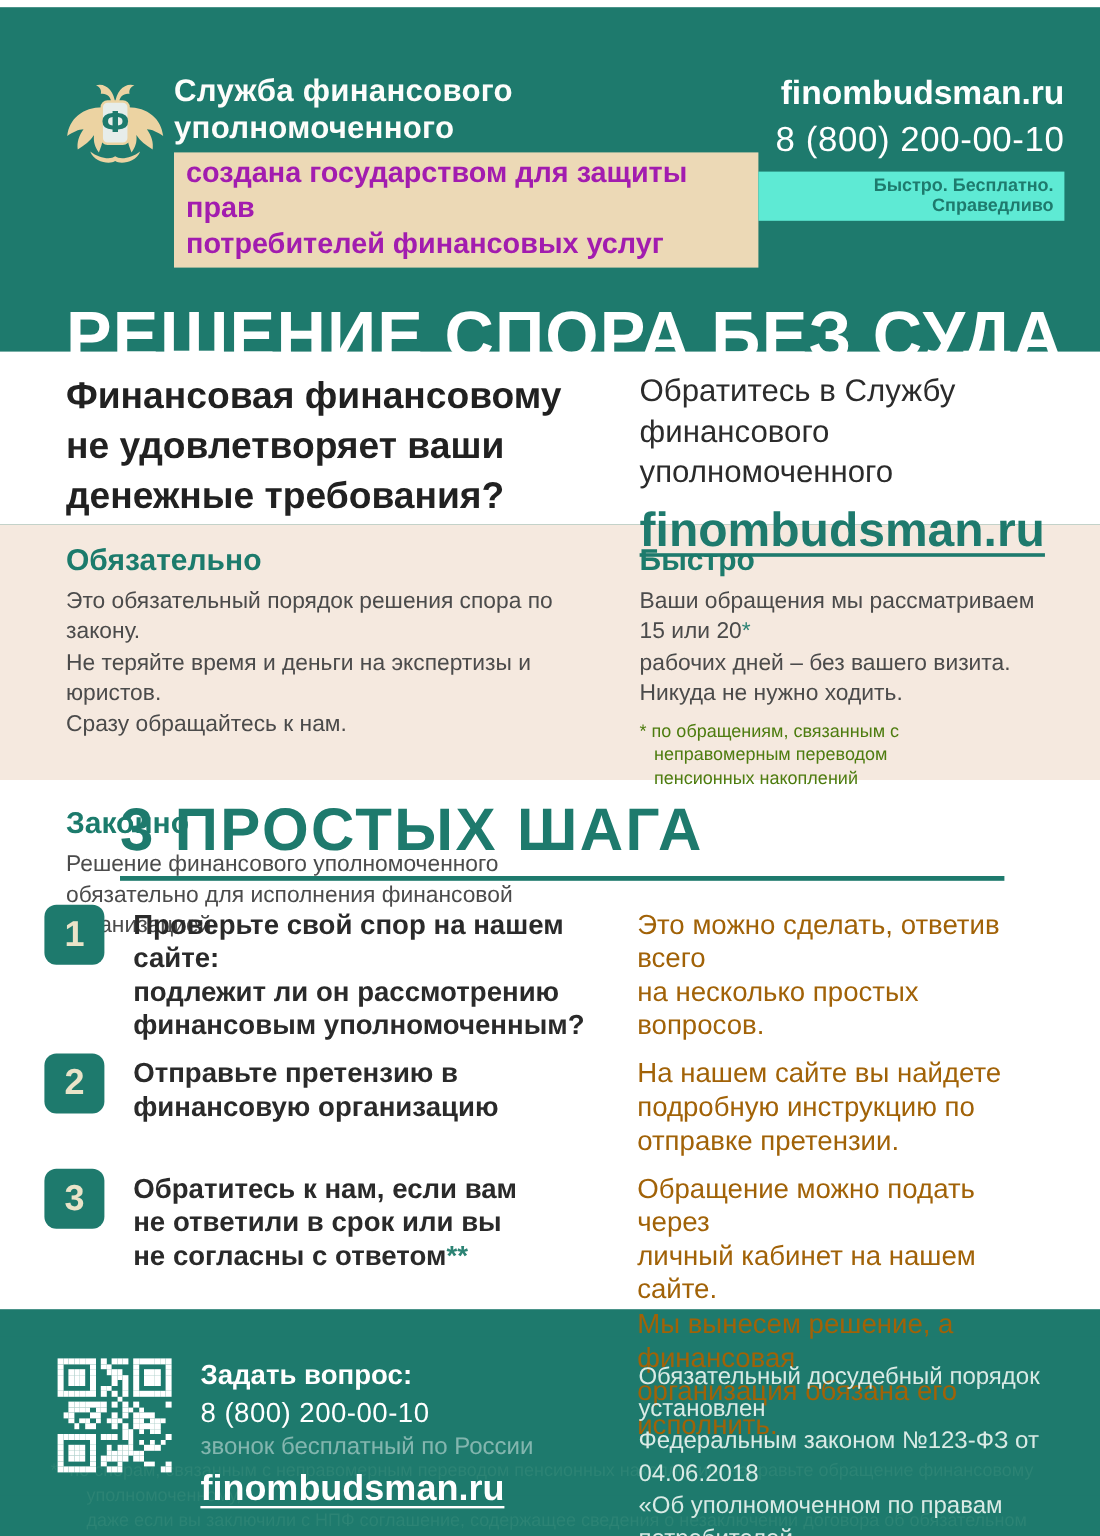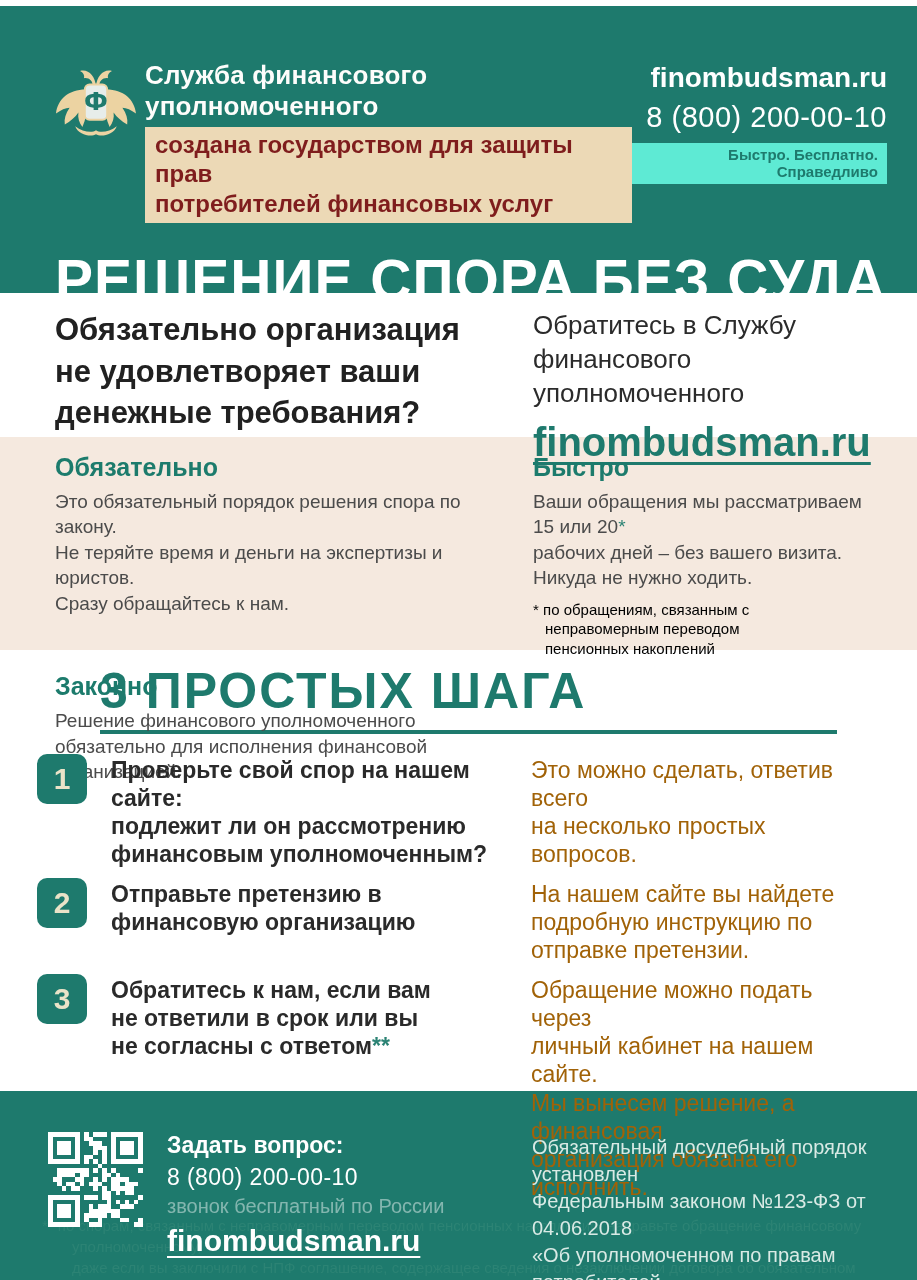--- a/index.html
+++ b/index.html
@@ -7,21 +7,21 @@
           font-family:"Liberation Sans",sans-serif;}
   .pre{white-space:pre-line;}
   .top-strip{height:6px;background:#ffffff;}
 
   
   .hdr{height:287px;color:#fff;}
   .hdr-row{display:flex;align-items:flex-start;padding:50px 30px 0 48px;}
   .logo{width:96px;height:86px;flex:0 0 auto;}
   .svc{margin-left:1px;padding-top:4px;}
   .svc-name{font-size:26px;font-weight:bold;color:#fdfdfb;margin-bottom:5px;letter-spacing:.2px;}
-  .svc-tag{display:inline-block;background:#ecd9b6;color:#7f1d1d;font-weight:bold;
+  .svc-tag{display:inline-block;background:#ecd9b6;color:#a21caf;font-weight:bold;
            font-size:24px;line-height:1.22;padding:3px 10px 5px;}
   .hdr-right{margin-left:auto;text-align:right;padding-top:6px;}
   .hdr-site{font-size:28px;font-weight:bold;}
   .hdr-phone{font-size:29px;margin-top:7px;letter-spacing:.5px;}
   .hdr-badge{display:inline-block;background:#5eead4;color:#1e7a6d;font-weight:bold;
              font-size:15px;padding:3px 9px 4px;margin-top:9px;}
   .title{margin:24px 0 0 55px;font-size:57px;font-weight:bold;letter-spacing:1px;color:#fff;}
   .subtitle{margin:8px 0 0 55px;font-size:30px;color:#f2f7f5;letter-spacing:.3px;}
 
   
@@ -31,21 +31,21 @@
   .cta-text{font-size:26px;color:#2b2b2b;line-height:1.3;}
   .cta-link{display:inline-block;margin-top:10px;font-size:40px;font-weight:bold;color:#1e7a6d;
             text-decoration:underline;text-decoration-thickness:3px;text-underline-offset:6px;cursor:pointer;}
 
   
   .benefits{height:213px;background:#f5e9df;display:grid;grid-template-columns:448px 1fr;
             column-gap:30px;row-gap:14px;padding:16px 55px 0;box-sizing:border-box;
             align-content:start;}
   .b-title{margin:0 0 7px;font-size:25px;font-weight:bold;color:#1c7b6c;}
   .b-text{margin:0;font-size:19px;line-height:1.34;color:#4b4b4b;}
-  .b-foot{margin:9px 0 0;font-size:15px;line-height:1.3;color:#000000;
+  .b-foot{margin:9px 0 0;font-size:15px;line-height:1.3;color:#4d7c0f;
           padding-left:12px;text-indent:-12px;}
   .acc{color:#2c8374;}
 
   
   .steps{height:441px;background:#ffffff;padding:0 55px;box-sizing:border-box;}
   .steps-h{margin:0 25px 0 45px;padding:12px 0 10px;font-size:50px;font-weight:bold;
            color:#1e7a6d;letter-spacing:2px;border-bottom:4px solid #1e7a6d;}
   .steps-list{margin-top:20px;}
   .step{display:grid;grid-template-columns:50px 396px 1fr;column-gap:24px;
         margin-left:-18px;margin-bottom:10px;}
@@ -100,21 +100,21 @@
       <div class="hdr-right">
         <div class="hdr-site">finombudsman.ru</div>
         <div class="hdr-phone">8 (800) 200-00-10</div>
         <div class="hdr-badge">Быстро. Бесплатно. Справедливо</div>
       </div>
     </div>
     <h1 class="title">РЕШЕНИЕ СПОРА БЕЗ СУДА</h1>
   </header>
 
   <section class="intro">
-    <div class="question pre">Обязательно организация
+    <div class="question pre">Финансовая финансовому
 не удовлетворяет ваши
 денежные требования?</div>
     <div>
       <div class="cta-text pre">Обратитесь в Службу
 финансового уполномоченного</div>
       <a class="cta-link">finombudsman.ru</a>
     </div>
   </section>
 
   <section class="benefits">

